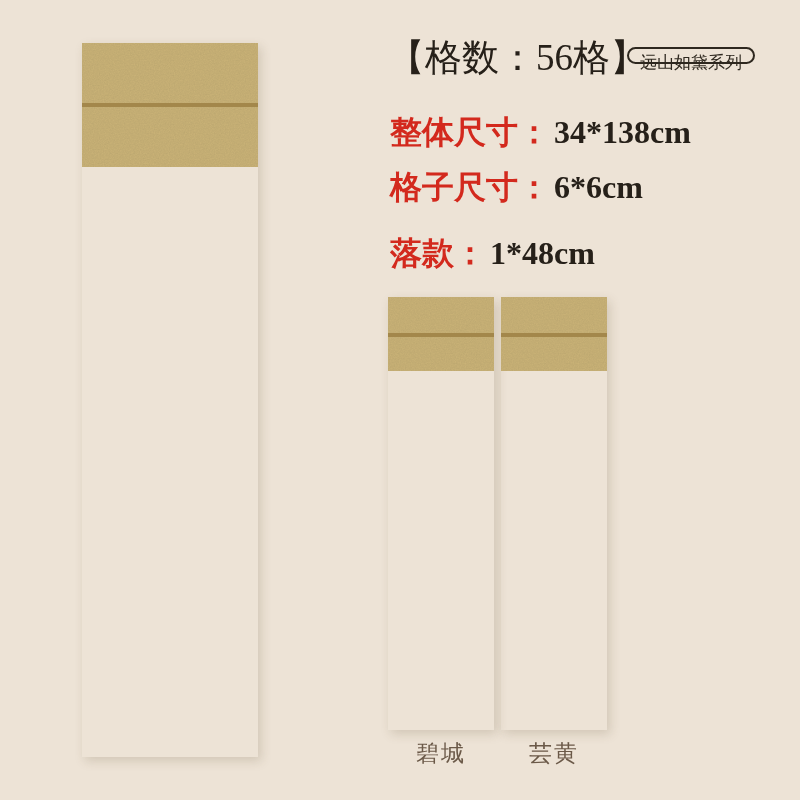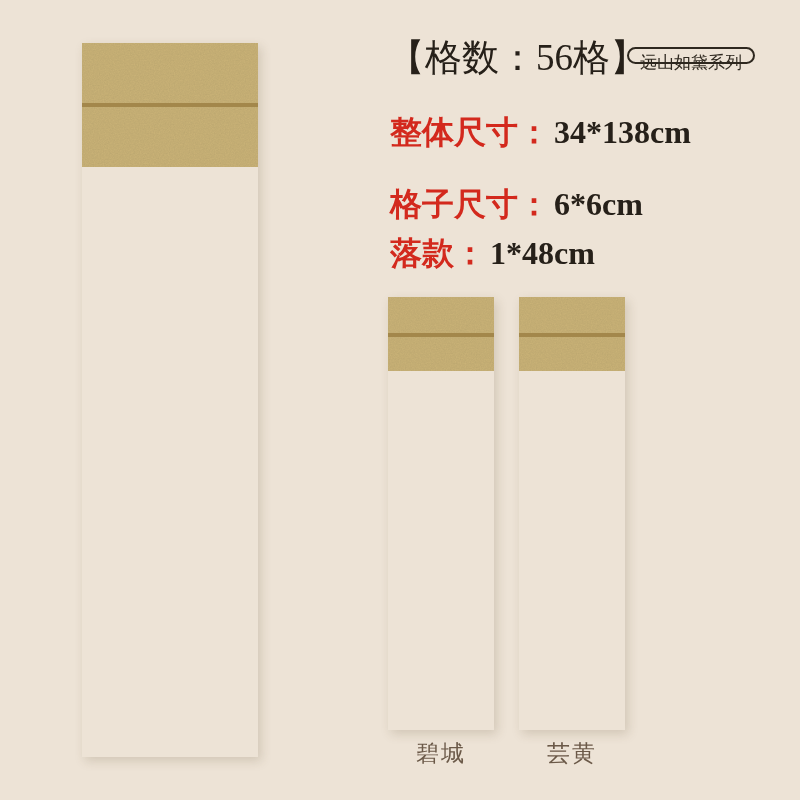--- a/index.html
+++ b/index.html
@@ -25,21 +25,21 @@
     box-shadow:inset 0 0 22px rgba(30,50,30,.10);
     overflow:hidden;
   }
   
   #main-scroll{left:82px;top:43px;width:176px;height:714px;}
   #main-scroll .band{height:62px;}
   #main-scroll .mount{top:62px;bottom:62px;}
   
   .variants{
     position:absolute;left:388px;top:297px;
-    display:flex;gap:25px;
+    display:flex;gap:7px;
   }
   .variant{margin:0;width:106px;}
   .vscroll{position:relative;width:106px;height:433px;}
   .vscroll .band-top{height:38px;}
   .vscroll .band-bottom{height:36px;}
   .vscroll .mount{top:38px;bottom:36px;}
   .variant figcaption{
     margin-top:8px;text-align:center;
     font-size:23px;color:var(--label_text,#6b5948);
     letter-spacing:2px;
@@ -62,21 +62,21 @@
     font-size:17px;color:#2e281f;white-space:nowrap;text-align:center;
   }
   .spec{
     position:absolute;left:390px;
     font-size:32px;line-height:32px;white-space:nowrap;
   }
   .spec .lab{color:var(--accent_red,#d3291d);font-weight:700;}
   .spec .val{color:var(--text_dark,#262019);font-weight:700;margin-left:4px;
              font-family:"Liberation Serif","DejaVu Serif",serif;}
   #spec-0{top:116px;}
-  #spec-1{top:188px;}
+  #spec-1{top:171px;}
   #spec-2{top:237px;}
   .svg-defs{position:absolute;width:0;height:0;}
 </style>
 </head>
 <body>
 
 <svg class="svg-defs" aria-hidden="true">
   <defs>
     <filter id="speckle" x="0" y="0" width="100%" height="100%">
       <feTurbulence type="fractalNoise" baseFrequency="0.8" numOctaves="2" stitchTiles="stitch"></feTurbulence>

